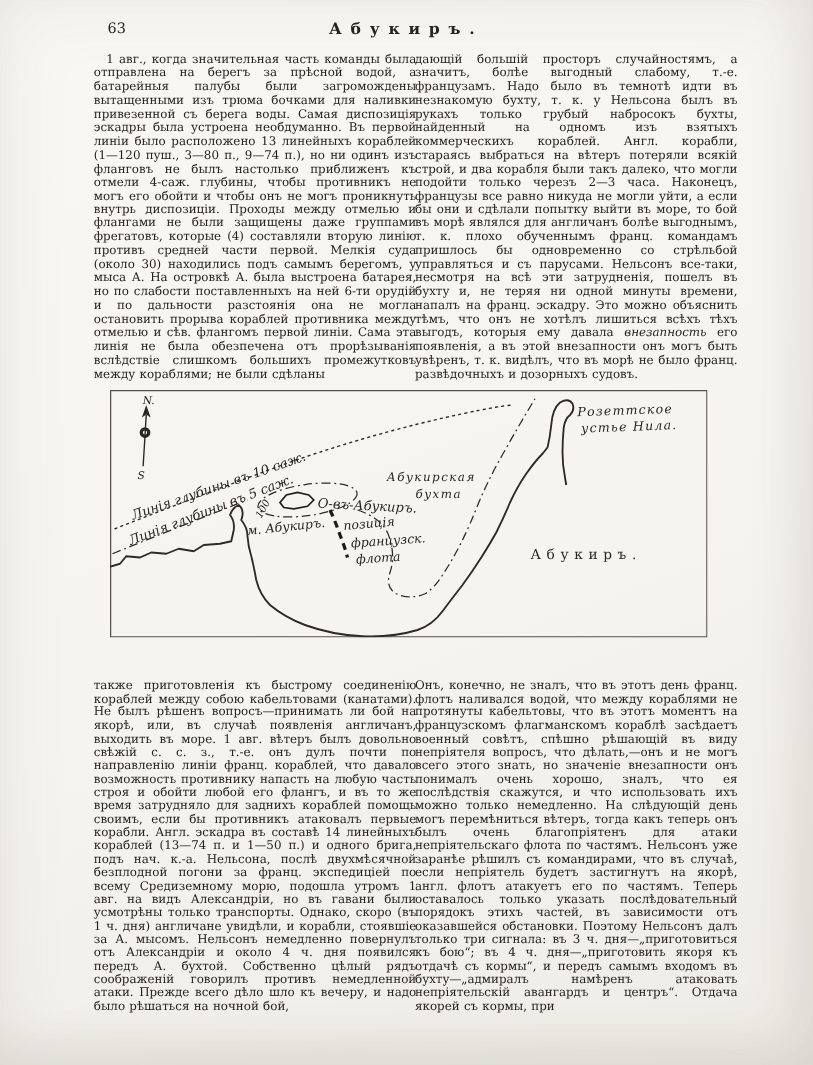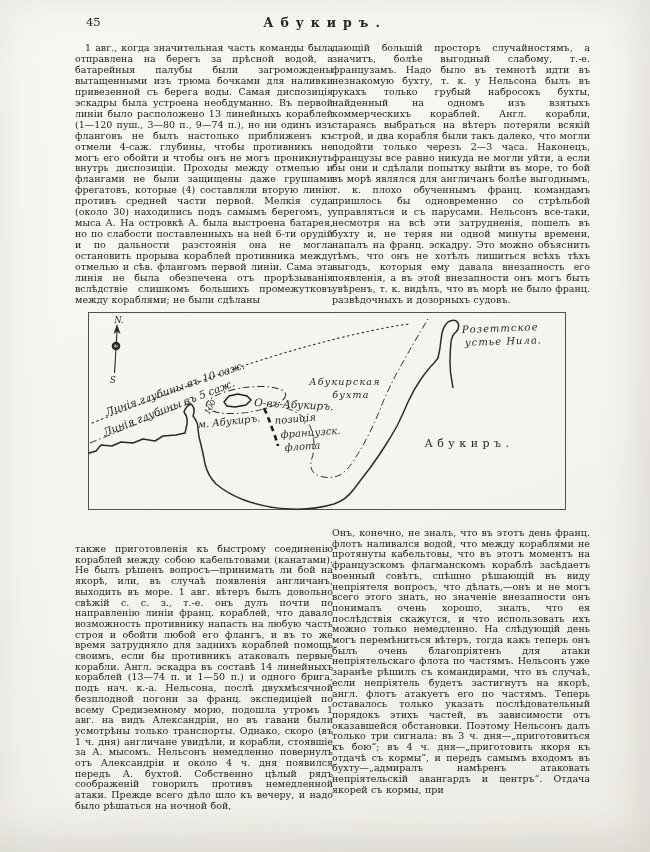--- a/index.html
+++ b/index.html
@@ -18,33 +18,33 @@
     position:absolute;left:0;right:0;top:15px;text-align:center;
     font-weight:bold;font-size:12.5px;letter-spacing:7px;
   }
   .col{
     position:absolute;width:258px;text-align:justify;
     font-size:9.5px;line-height:10.95px;overflow:hidden;word-spacing:.4px;
   }
   .col-tl{left:75px;top:43px;height:266px;text-indent:10px;}
   .col-tr{left:332px;top:43px;height:266px;}
   .col-bl{left:75px;top:544px;height:271px;line-height:10.7px;}
-  .col-br{left:332px;top:528px;height:271px;line-height:10.7px;}
-  .emph{}
+  .col-br{left:332px;top:544px;height:271px;line-height:10.7px;}
+  .emph{font-style:italic;}
   figure.map{position:absolute;left:88px;top:312px;width:478px;height:198px;margin:0;}
   .map svg{display:block;}
   .map text{fill:#2a2723;font-family:"DejaVu Serif",serif;}
   .hand{font-style:italic;}
 </style>
 </head>
 <body>
 
 <div class="page">
 
-  <div class="page-num">45</div>
+  <div class="page-num">63</div>
   <div class="page-title">Абукиръ.</div>
 
   <div class="col col-tl">
     <span>1 авг., когда значительная часть команды была отправлена на берегъ за прѣсной водой, а батарейныя палубы были загромождены вытащенными изъ трюма бочками для наливки привезенной съ берега воды. Самая диспозиція эскадры была устроена необдуманно. Въ первой линіи было расположено 13 линейныхъ кораблей (1—120 пуш., 3—80 п., 9—74 п.), но ни одинъ изъ фланговъ не былъ настолько приближенъ къ отмели 4-саж. глубины, чтобы противникъ не могъ его обойти и чтобы онъ не могъ проникнуть внутрь диспозиціи. Проходы между отмелью и флангами не были защищены даже группами фрегатовъ, которые (4) составляли вторую линію противъ средней части первой. Мелкія суда (около 30) находились подъ самымъ берегомъ, у мыса А. На островкѣ А. была выстроена батарея, но по слабости поставленныхъ на ней 6-ти орудій и по дальности разстоянія она не могла остановить прорыва кораблей противника между отмелью и сѣв. флангомъ первой линіи. Сама эта линія не была обезпечена отъ прорѣзыванія вслѣдствіе слишкомъ большихъ промежутковъ между кораблями; не были сдѣланы</span>
   </div>
 
   <div class="col col-tr">
     <span>дающій большій просторъ случайностямъ, а значитъ, болѣе выгодный слабому, т.-е. французамъ. Надо было въ темнотѣ идти въ незнакомую бухту, т. к. у Нельсона былъ въ рукахъ только грубый набросокъ бухты, найденный на одномъ изъ взятыхъ коммерческихъ кораблей. Англ. корабли, стараясь выбраться на вѣтеръ потеряли всякій строй, и два корабля были такъ далеко, что могли подойти только черезъ 2—3 часа. Наконецъ, французы все равно никуда не могли уйти, а если бы они и сдѣлали попытку выйти въ море, то бой въ морѣ являлся для англичанъ болѣе выгоднымъ, т. к. плохо обученнымъ франц. командамъ пришлось бы одновременно со стрѣльбой управляться и съ парусами. Нельсонъ все-таки, несмотря на всѣ эти затрудненія, пошелъ въ бухту и, не теряя ни одной минуты времени, напалъ на франц. эскадру. Это можно объяснить тѣмъ, что онъ не хотѣлъ лишиться всѣхъ тѣхъ выгодъ, которыя ему давала </span><span class="emph">внезапность</span><span> его появленія, а въ этой внезапности онъ могъ быть увѣренъ, т. к. видѣлъ, что въ морѣ не было франц. развѣдочныхъ и дозорныхъ судовъ.</span>
   </div>
 

